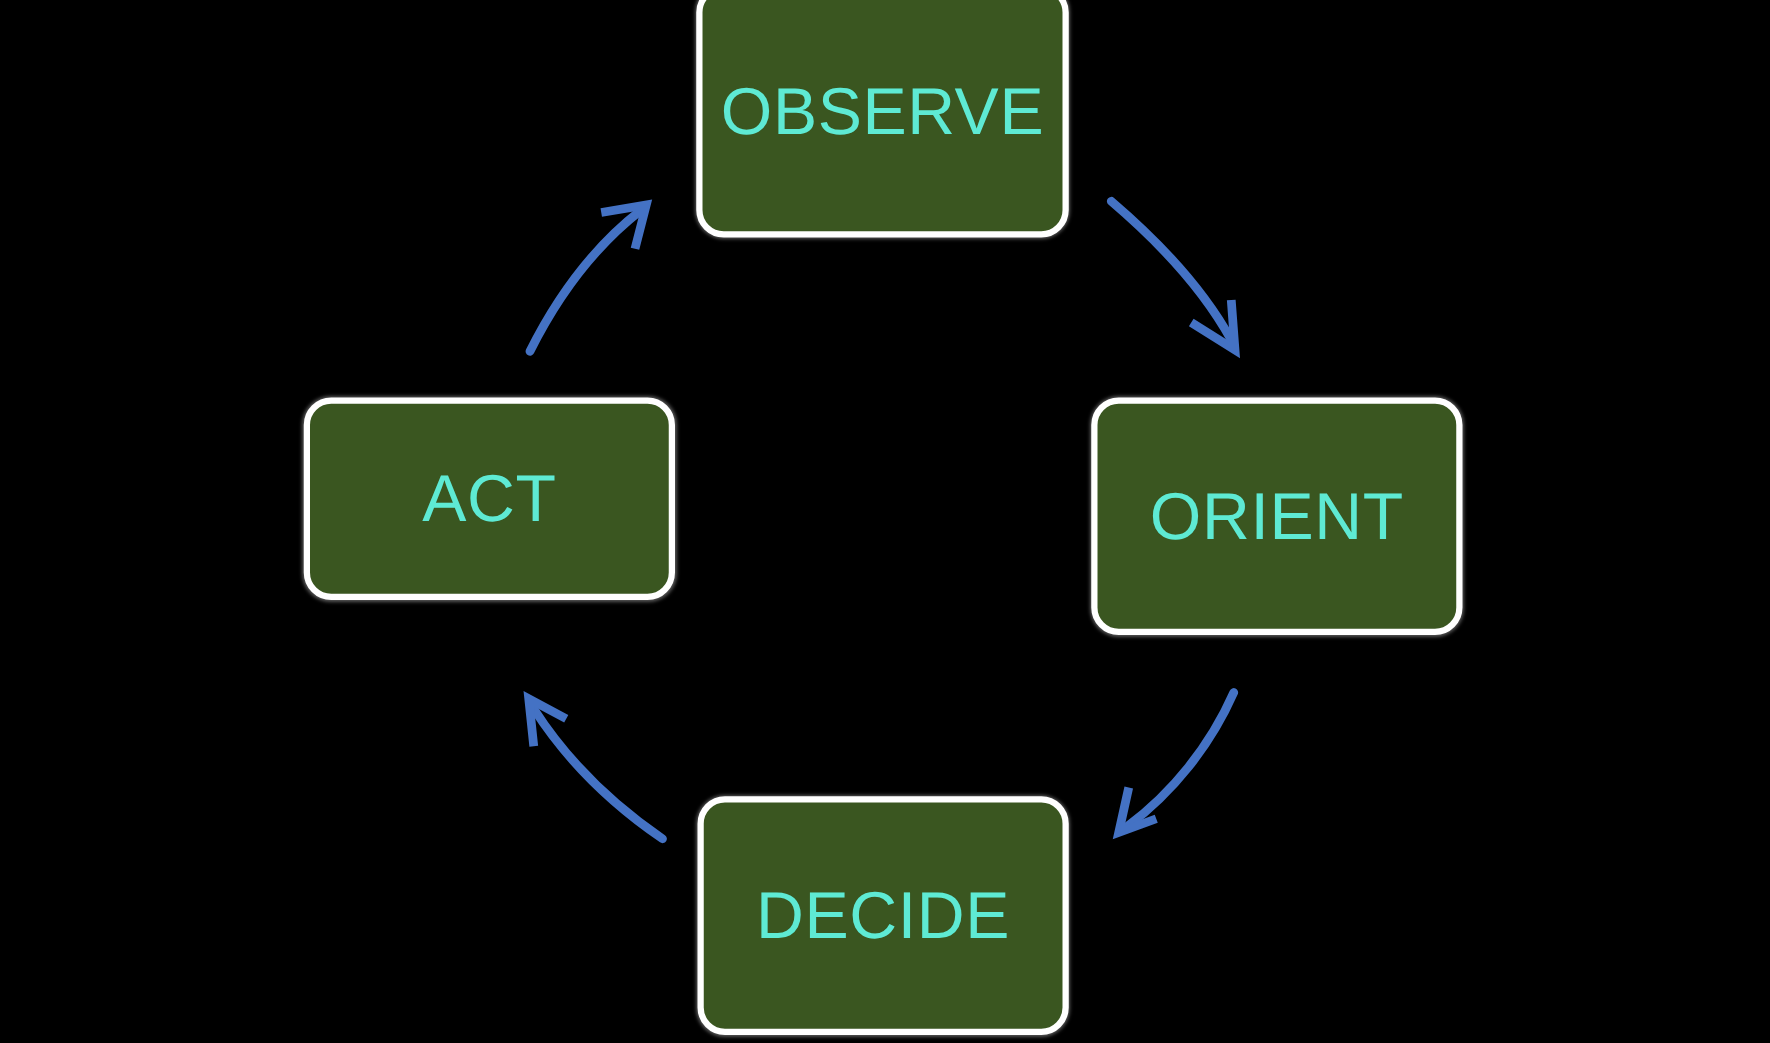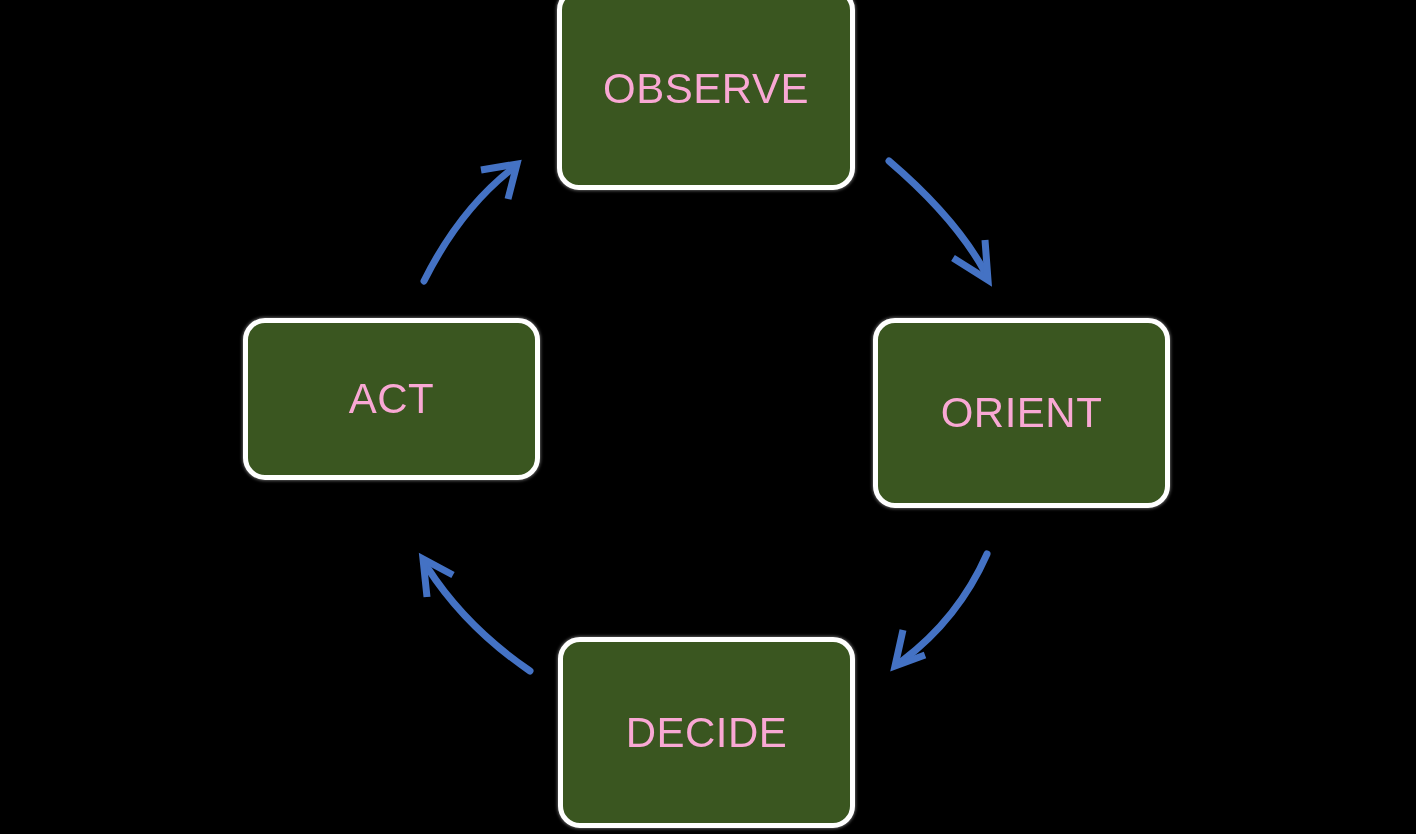--- a/index.html
+++ b/index.html
@@ -24,23 +24,23 @@
     box-sizing: border-box;
     background: #3A5620;
     border: 5px solid #FFFFFF;
     border-radius: 22px;
     display: flex;
     align-items: center;
     justify-content: center;
     box-shadow: 0 0 3px 1px rgba(255,255,255,0.35);
   }
   .ooda-label {
-    color: #f9a8d4;
+    color: #5eead4;
     font-family: "Liberation Sans", sans-serif;
-    font-size: 42px;
+    font-size: 53px;
     font-weight: 400;
     letter-spacing: 0.5px;
     line-height: 1;
     white-space: nowrap;
     user-select: none;
   }
   
   #node-observe { left: 557px;  top: -12px;  width: 298px; height: 202px; }
   #node-orient  { left: 873px;  top: 318px;  width: 297px; height: 190px; }
   #node-decide  { left: 558px;  top: 637px;  width: 297px; height: 191px; }

